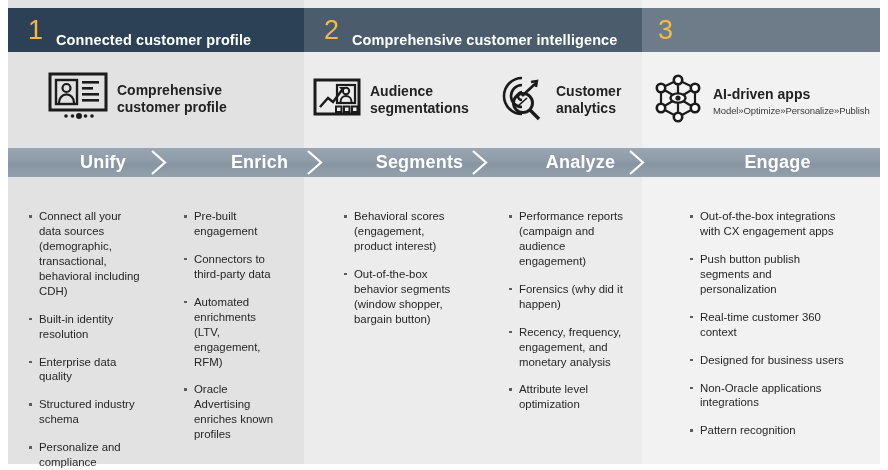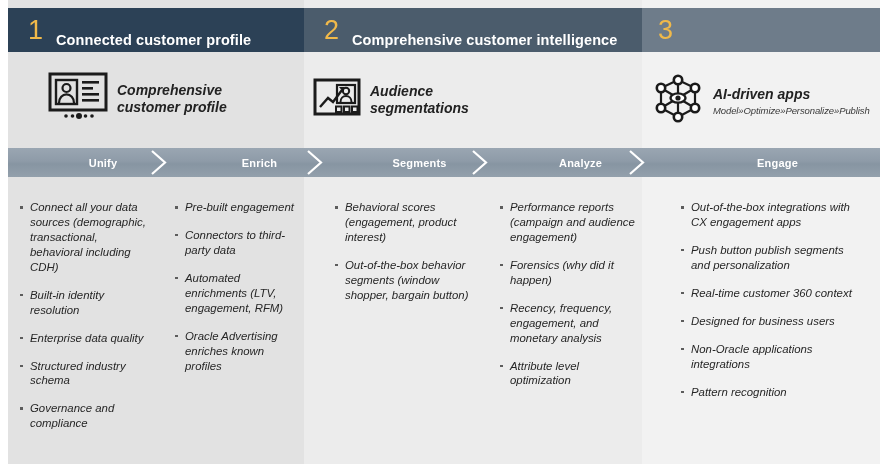--- a/index.html
+++ b/index.html
@@ -27,21 +27,21 @@
     margin-left:20px;margin-right:13px;line-height:1;
     font-family:"Liberation Sans", sans-serif;
   }
   .hdr-3 .hdr-num{margin-left:16px;margin-right:11px;}
   .hdr-txt{
     color:#ffffff;font-size:14.5px;font-weight:bold;line-height:1.18;
     letter-spacing:.1px;
     margin-top:21px;
   }
   .hdr-3 .hdr-txt{font-size:13.2px;}
-  .icell{position:absolute;display:flex;align-items:center;font-style:italic;}
+  .icell{position:absolute;display:flex;align-items:center;}
   .icell .glyph{flex:0 0 auto;margin-right:9px;}
   .icell .lbl{
     color:#222;font-weight:bold;line-height:1.2;font-size:14px;
   }
   .icell .sub{
     color:#3a3a3a;font-weight:normal;font-size:9.5px;margin-top:2px;
     letter-spacing:-.1px;
     text-align:right;
   }
   .ic-1{left:48px;top:72px;}
@@ -50,31 +50,31 @@
   .ic-4{left:652px;top:74px;}
 
   
   .band{position:absolute;left:8px;top:148px;width:872px;height:29px;}
   .seg{
     position:absolute;top:0;height:29px;
     background:linear-gradient(180deg,#9aa6b2 0%,#8e9ba8 45%,#8795a2 55%,#93a0ac 100%);
     display:flex;align-items:center;justify-content:center;
   }
   .seg span{
-    color:#ffffff;font-weight:bold;font-size:11px;letter-spacing:.2px;
+    color:#ffffff;font-weight:bold;font-size:18px;letter-spacing:.2px;
     position:relative;left:-6px;margin-left:44px;
   }
   .chev{
     position:absolute;top:0;width:22px;height:29px;z-index:3;
   }
   .chev svg{display:block;}
 
   
   .col{position:absolute;top:196px;}
-  ul.bl{margin:4px;padding:0;list-style:none;font-style:italic;}
+  ul.bl{margin:13px;padding:0;list-style:none;}
   ul.bl li{
     position:relative;padding-left:11px;margin-bottom:13px;
     color:#262626;font-size:11.4px;line-height:1.31;
   }
   ul.bl li:before{
     content:"";position:absolute;left:1px;top:6px;
     width:2.5px;height:2.5px;background:#5c5c5c;
   }
   .c1{left:15px;width:142px;}
   .c2{left:170px;width:128px;}
@@ -143,20 +143,38 @@
         <rect x="31" y="30.5" width="5.5" height="5.5" fill="none" stroke="#1b1b1b" stroke-width="2"></rect>
         <rect x="39" y="30.5" width="5.5" height="5.5" fill="none" stroke="#1b1b1b" stroke-width="2"></rect>
       </svg>
     </div>
     <div class="lbl">
       <div>Audience</div>
       <div>segmentations</div>
     </div>
   </div>
 
+  <div class="icell ic-3">
+    <div class="glyph">
+      <svg width="50" height="48" viewBox="0 0 50 48">
+        <path d="M25 4a18 18 0 1 0 0 36" fill="none" stroke="#1b1b1b" stroke-width="2.6"></path>
+        <path d="M25 11a11 11 0 1 0 0 22" fill="none" stroke="#1b1b1b" stroke-width="2.6"></path>
+        <path d="M25 18a4 4 0 1 0 0 8" fill="none" stroke="#1b1b1b" stroke-width="2.6"></path>
+        <line x1="25" y1="22" x2="39" y2="9" stroke="#1b1b1b" stroke-width="2.6"></line>
+        <path d="M34 8l6-1-1 6" fill="none" stroke="#1b1b1b" stroke-width="2.4"></path>
+        <circle cx="26" cy="29" r="9.5" fill="#f2f2f2" fill-opacity="0" stroke="#1b1b1b" stroke-width="3"></circle>
+        <line x1="33" y1="36" x2="42" y2="45" stroke="#1b1b1b" stroke-width="3.4"></line>
+        <line x1="21" y1="32" x2="30" y2="24" stroke="#1b1b1b" stroke-width="1.6"></line>
+      </svg>
+    </div>
+    <div class="lbl">
+      <div>Customer</div>
+      <div>analytics</div>
+    </div>
+  </div>
 
   <div class="icell ic-4">
     <div class="glyph">
       <svg width="52" height="50" viewBox="0 0 52 50">
         <g stroke="#1b1b1b" stroke-width="2.2" fill="none">
           <line x1="9" y1="14" x2="26" y2="6"></line>
           <line x1="26" y1="6" x2="43" y2="14"></line>
           <line x1="9" y1="14" x2="9" y2="34"></line>
           <line x1="43" y1="14" x2="43" y2="34"></line>
           <line x1="9" y1="34" x2="26" y2="43"></line>
@@ -225,21 +243,21 @@
       <span>Engage</span>
     </div>
   </div>
 
   <div class="col c1">
     <ul class="bl">
       <li>Connect all your data sources (demographic, transactional, behavioral including CDH)</li>
       <li>Built-in identity resolution</li>
       <li>Enterprise data quality</li>
       <li>Structured industry schema</li>
-      <li>Governance and compliance</li>
+      <li>Personalize and compliance</li>
     </ul>
   </div>
 
   <div class="col c2">
     <ul class="bl">
       <li>Pre-built engagement</li>
       <li>Connectors to third-party data</li>
       <li>Automated enrichments (LTV, engagement, RFM)</li>
       <li>Oracle Advertising enriches known profiles</li>
     </ul>

